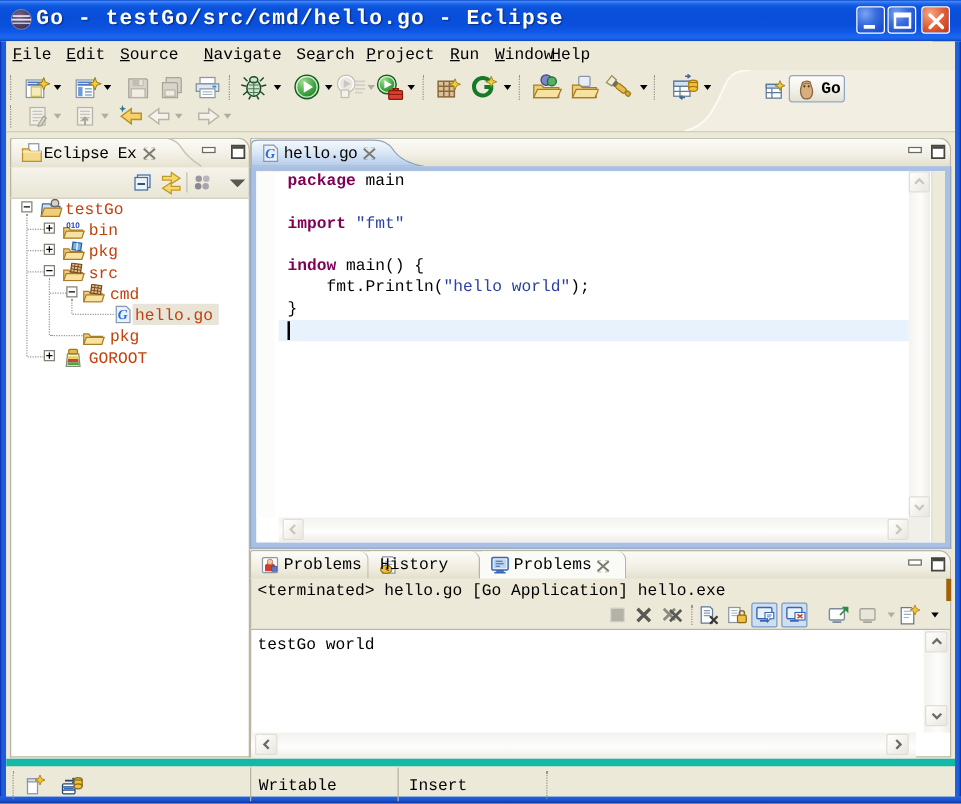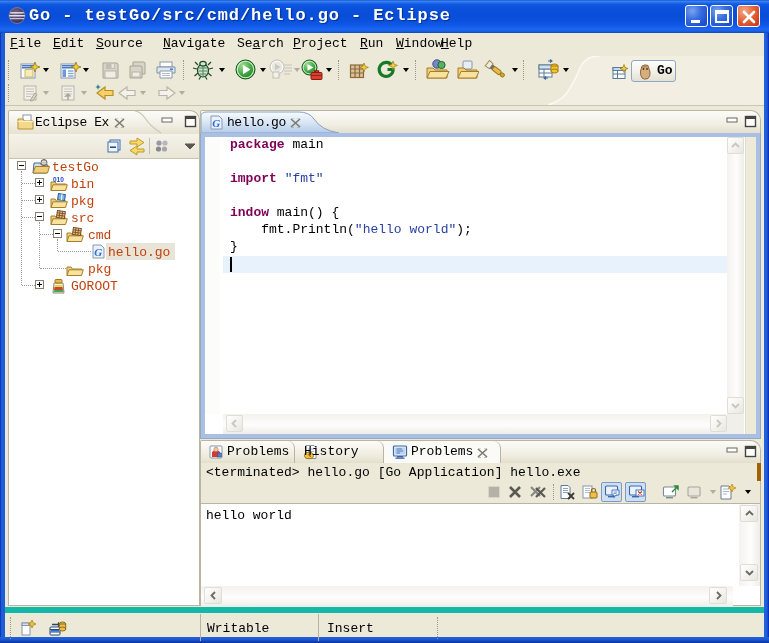--- a/index.html
+++ b/index.html
@@ -617,21 +617,21 @@
     </svg>
     <div class="darr dis" style="left:509px;top:9px"></div>
     <svg class="icon" style="left:518px;top:2px" width="19" height="18" viewBox="0 0 19 18">
       <path d="M2 3 L10 3 L12 5 L12 16 L2 16 Z" fill="#fff" stroke="#6a7a8a"></path>
       <path d="M4 6 L10 6 M4 8.5 L10 8.5 M4 11 L8 11" stroke="#9ab0c8" stroke-width="0.9"></path>
       <path d="M13 1 L14.2 3.8 L17 5 L14.2 6.2 L13 9 L11.8 6.2 L9 5 L11.8 3.8 Z" fill="#f4c430" stroke="#a87a10" stroke-width="0.6"></path>
     </svg>
     <div class="darr" style="left:544px;top:9px"></div>
   </div>
   <div id="cviewBody">
-    <span style="position:absolute;left:5px;top:4px">hello world</span>
+    <span style="position:absolute;left:5px;top:4px">testGo world</span>
     <div id="cvscroll">
       <div class="sbtn" style="left:1px;top:1px;width:18px">
           <svg width="9" height="9" viewBox="0 0 9 9">
             <path d="M1 6 L4.5 2.5 L8 6" fill="none" stroke="#6a6a62" stroke-width="1.8"></path>
           </svg>
         </div>
       <div class="sbtn" style="left:1px;top:60px;width:18px">
           <svg width="9" height="9" viewBox="0 0 9 9">
             <path d="M1 3 L4.5 6.5 L8 3" fill="none" stroke="#6a6a62" stroke-width="1.8"></path>
           </svg>

